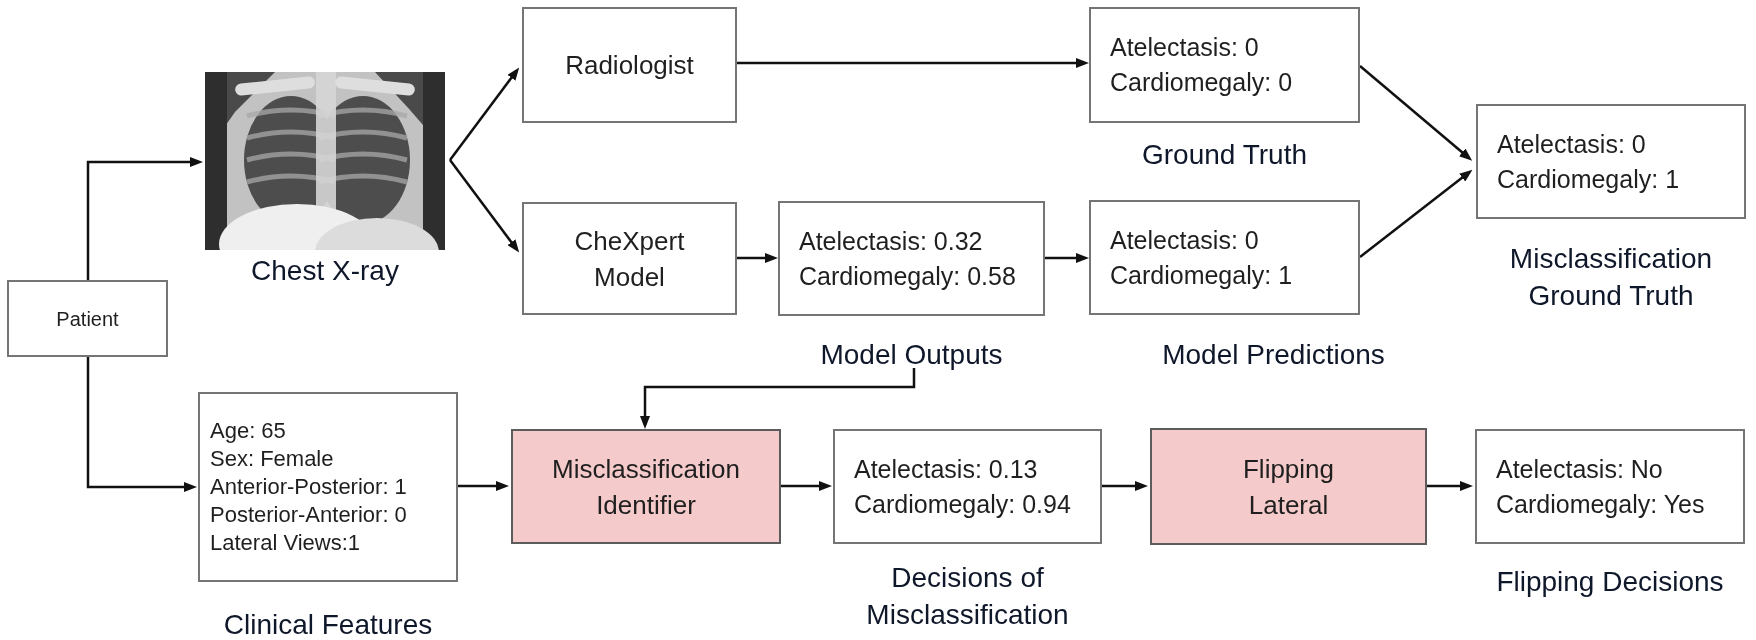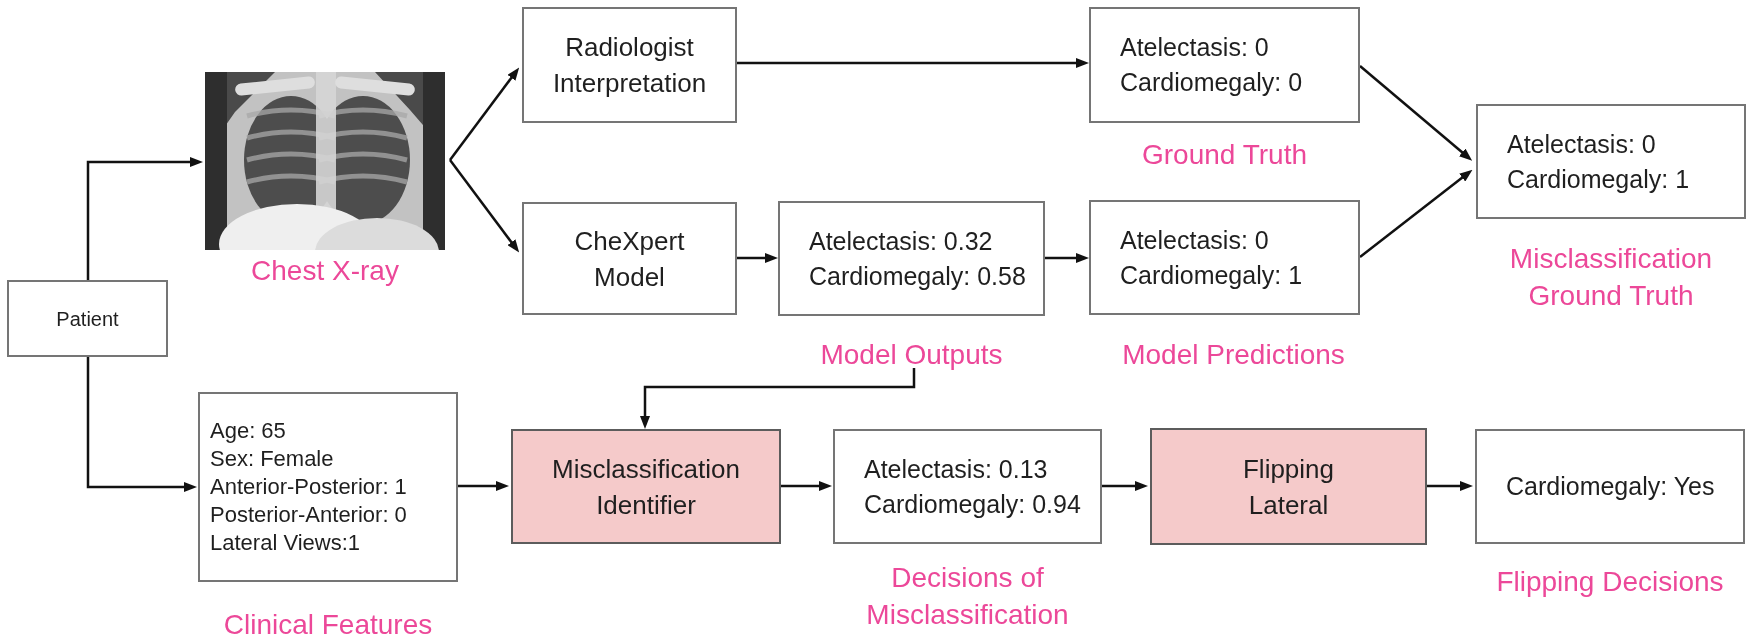--- a/index.html
+++ b/index.html
@@ -14,30 +14,30 @@
   .box{
     position:absolute;
     background:#ffffff;
     border:2px solid #757575;
     box-sizing:border-box;
     display:flex;
     flex-direction:column;
     justify-content:center;
   }
   .box.centered{align-items:center;text-align:center;}
-  .box.datatext{align-items:flex-start;padding-left:29px;}
+  .box.datatext{align-items:flex-start;padding-left:19px;}
   .box .bline{font-size:25px;line-height:35px;white-space:nowrap;}
   .box.centered .bline{font-size:26px;line-height:36px;}
   .pink{background:#f5caca;border:2px solid #5c5c5c;}
   .lbl{
     position:absolute;
     text-align:center;
     font-size:28px;
     line-height:37px;
-    color:#ec4899;
+    color:#0f172a;
     white-space:nowrap;
   }
   .clin .bline{font-size:22px;line-height:28px;}
   #patient-box .bline{font-size:20px;}
   #arrow-layer{position:absolute;left:0;top:0;pointer-events:none;}
   #xray{position:absolute;left:205px;top:72px;}
 </style>
 </head>
 <body>
 
@@ -92,21 +92,20 @@
     <ellipse cx="92" cy="172" rx="78" ry="40" fill="#efefef"></ellipse>
     <ellipse cx="172" cy="180" rx="62" ry="34" fill="#dcdcdc"></ellipse>
   </svg>
 
   <div class="box centered" id="patient-box" style="left:7px;top:280px;width:161px;height:77px;">
     <div class="bline">Patient</div>
   </div>
 
   <div class="box centered" style="left:522px;top:7px;width:215px;height:116px;">
     <div class="bline">Radiologist</div>
-    <div class="bline">Interpretation</div>
   </div>
 
   <div class="box centered" style="left:522px;top:202px;width:215px;height:113px;">
     <div class="bline">CheXpert</div>
     <div class="bline">Model</div>
   </div>
 
   <div class="box datatext" style="left:778px;top:201px;width:267px;height:115px;">
     <div class="bline">Atelectasis: 0.32</div>
     <div class="bline">Cardiomegaly: 0.58</div>
@@ -144,30 +143,31 @@
     <div class="bline">Atelectasis: 0.13</div>
     <div class="bline">Cardiomegaly: 0.94</div>
   </div>
 
   <div class="box centered pink" style="left:1150px;top:428px;width:277px;height:117px;">
     <div class="bline">Flipping</div>
     <div class="bline">Lateral</div>
   </div>
 
   <div class="box datatext" style="left:1475px;top:429px;width:270px;height:115px;">
+    <div class="bline">Atelectasis: No</div>
     <div class="bline">Cardiomegaly: Yes</div>
   </div>
 
   <div class="lbl" style="left:205px;top:252px;width:240px;">Chest X-ray</div>
 
   <div class="lbl" style="left:1089px;top:136px;width:271px;">Ground Truth</div>
 
   <div class="lbl" style="left:778px;top:336px;width:267px;">Model Outputs</div>
 
-  <div class="lbl" style="left:1098px;top:336px;width:271px;">Model Predictions</div>
+  <div class="lbl" style="left:1138px;top:336px;width:271px;">Model Predictions</div>
 
   <div class="lbl" style="left:1476px;top:240px;width:270px;">
     <div>Misclassification</div>
     <div>Ground Truth</div>
   </div>
 
   <div class="lbl" style="left:198px;top:606px;width:260px;">Clinical Features</div>
 
   <div class="lbl" style="left:833px;top:559px;width:269px;">
     <div>Decisions of</div>

